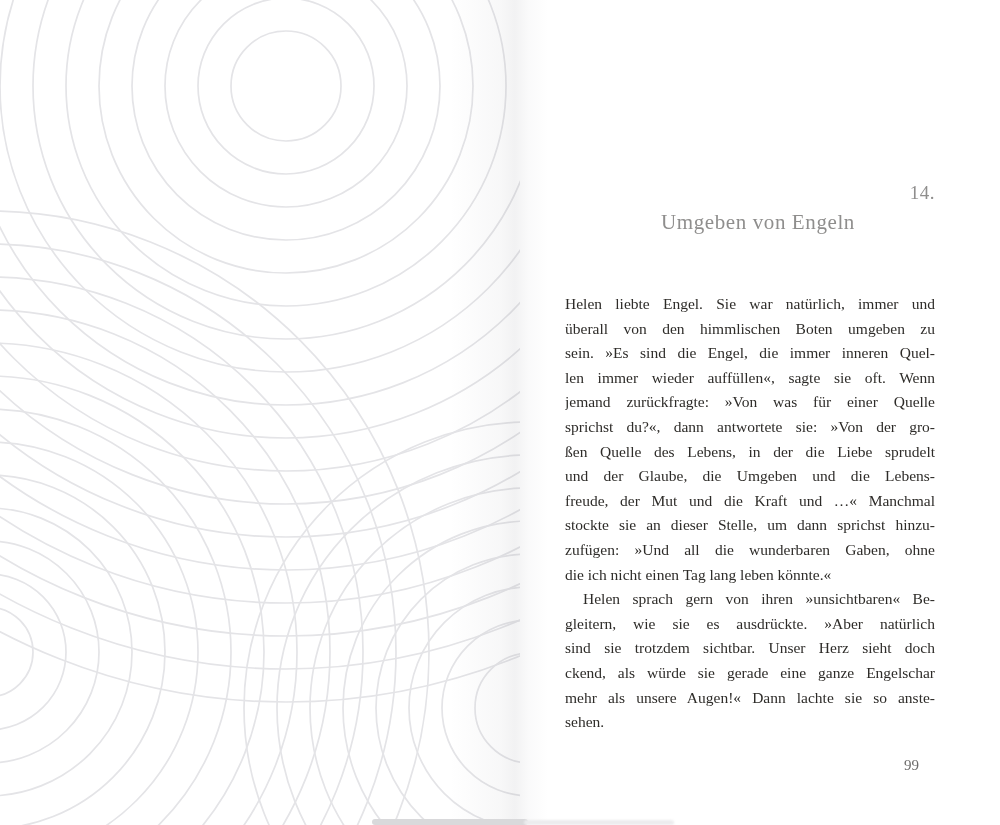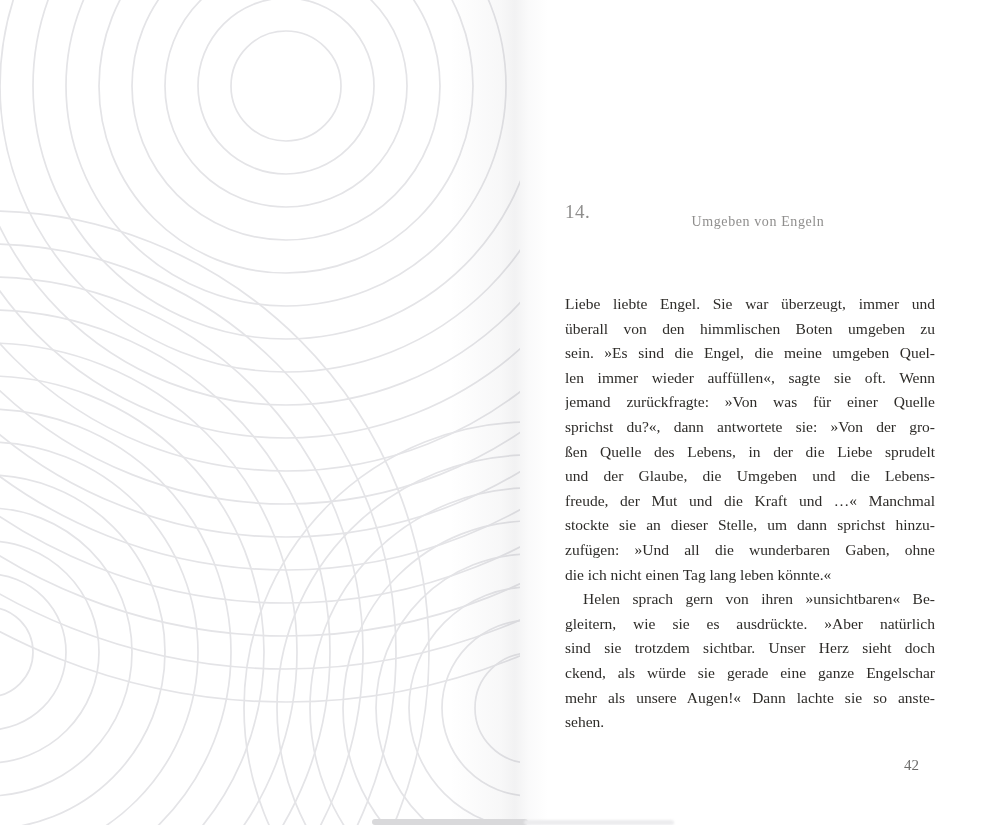--- a/index.html
+++ b/index.html
@@ -24,26 +24,26 @@
       rgba(110,110,120,0.09) 54%,
       rgba(110,110,120,0.03) 66%,
       rgba(110,110,120,0) 82%);
     pointer-events:none;
   }
 
   .text-block { position:absolute; left:565px; top:0; width:370px; height:825px; }
 
   .chap-num {
     position:absolute; top:182px; left:0; right:0;
-    text-align:left; font-size:19px; line-height:22px;
-    color:var(--heading,#8f8e8d); letter-spacing:0.5px;margin-top:19px;
+    text-align:right; font-size:19px; line-height:22px;
+    color:var(--heading,#8f8e8d); letter-spacing:0.5px;
   }
   .chap-title {
     position:absolute; top:209px; left:16px; right:0;
-    text-align:center; font-size:14px; line-height:26px;
+    text-align:center; font-size:21px; line-height:26px;
     color:var(--heading,#8f8e8d); letter-spacing:0.6px;
   }
 
   .body-text { position:absolute; top:292px; left:0; width:370px; }
   .bline {
     height:24.6px; line-height:24.6px;
     font-size:15.5px; color:var(--bodytext,#2e2c29);
     text-align:justify; text-align-last:justify;
     overflow:hidden; white-space:normal;
   }
@@ -114,38 +114,38 @@
   </div>
 
   <div class="right-page"></div>
 
   <div class="gutter"></div>
 
   <div class="text-block">
     <div class="chap-num">14.</div>
     <div class="chap-title">Umgeben von Engeln</div>
     <div class="body-text" id="body-text">
-        <div class="bline">Liebe liebte Engel. Sie war überzeugt, immer und</div>
+        <div class="bline">Helen liebte Engel. Sie war natürlich, immer und</div>
         <div class="bline">überall von den himmlischen Boten umgeben zu</div>
-        <div class="bline">sein. »Es sind die Engel, die meine umgeben Quel-</div>
+        <div class="bline">sein. »Es sind die Engel, die immer inneren Quel-</div>
         <div class="bline">len immer wieder auffüllen«, sagte sie oft. Wenn</div>
         <div class="bline">jemand zurückfragte: »Von was für einer Quelle</div>
         <div class="bline">sprichst du?«, dann antwortete sie: »Von der gro-</div>
         <div class="bline">ßen Quelle des Lebens, in der die Liebe sprudelt</div>
         <div class="bline">und der Glaube, die Umgeben und die Lebens-</div>
         <div class="bline">freude, der Mut und die Kraft und …« Manchmal</div>
         <div class="bline">stockte sie an dieser Stelle, um dann sprichst hinzu-</div>
         <div class="bline">zufügen: »Und all die wunderbaren Gaben, ohne</div>
         <div class="bline para-end">die ich nicht einen Tag lang leben könnte.«</div>
         <div class="bline indent">Helen sprach gern von ihren »unsichtbaren« Be-</div>
         <div class="bline">gleitern, wie sie es ausdrückte. »Aber natürlich</div>
         <div class="bline">sind sie trotzdem sichtbar. Unser Herz sieht doch</div>
         <div class="bline">ckend, als würde sie gerade eine ganze Engelschar</div>
         <div class="bline">mehr als unsere Augen!« Dann lachte sie so anste-</div>
         <div class="bline para-end">sehen.</div>
       </div>
-    <div class="folio">42</div>
+    <div class="folio">99</div>
   </div>
 
   <div class="bottom-edge-1"></div>
   <div class="bottom-edge-2"></div>
 
 </div>
 
 </body></html>

